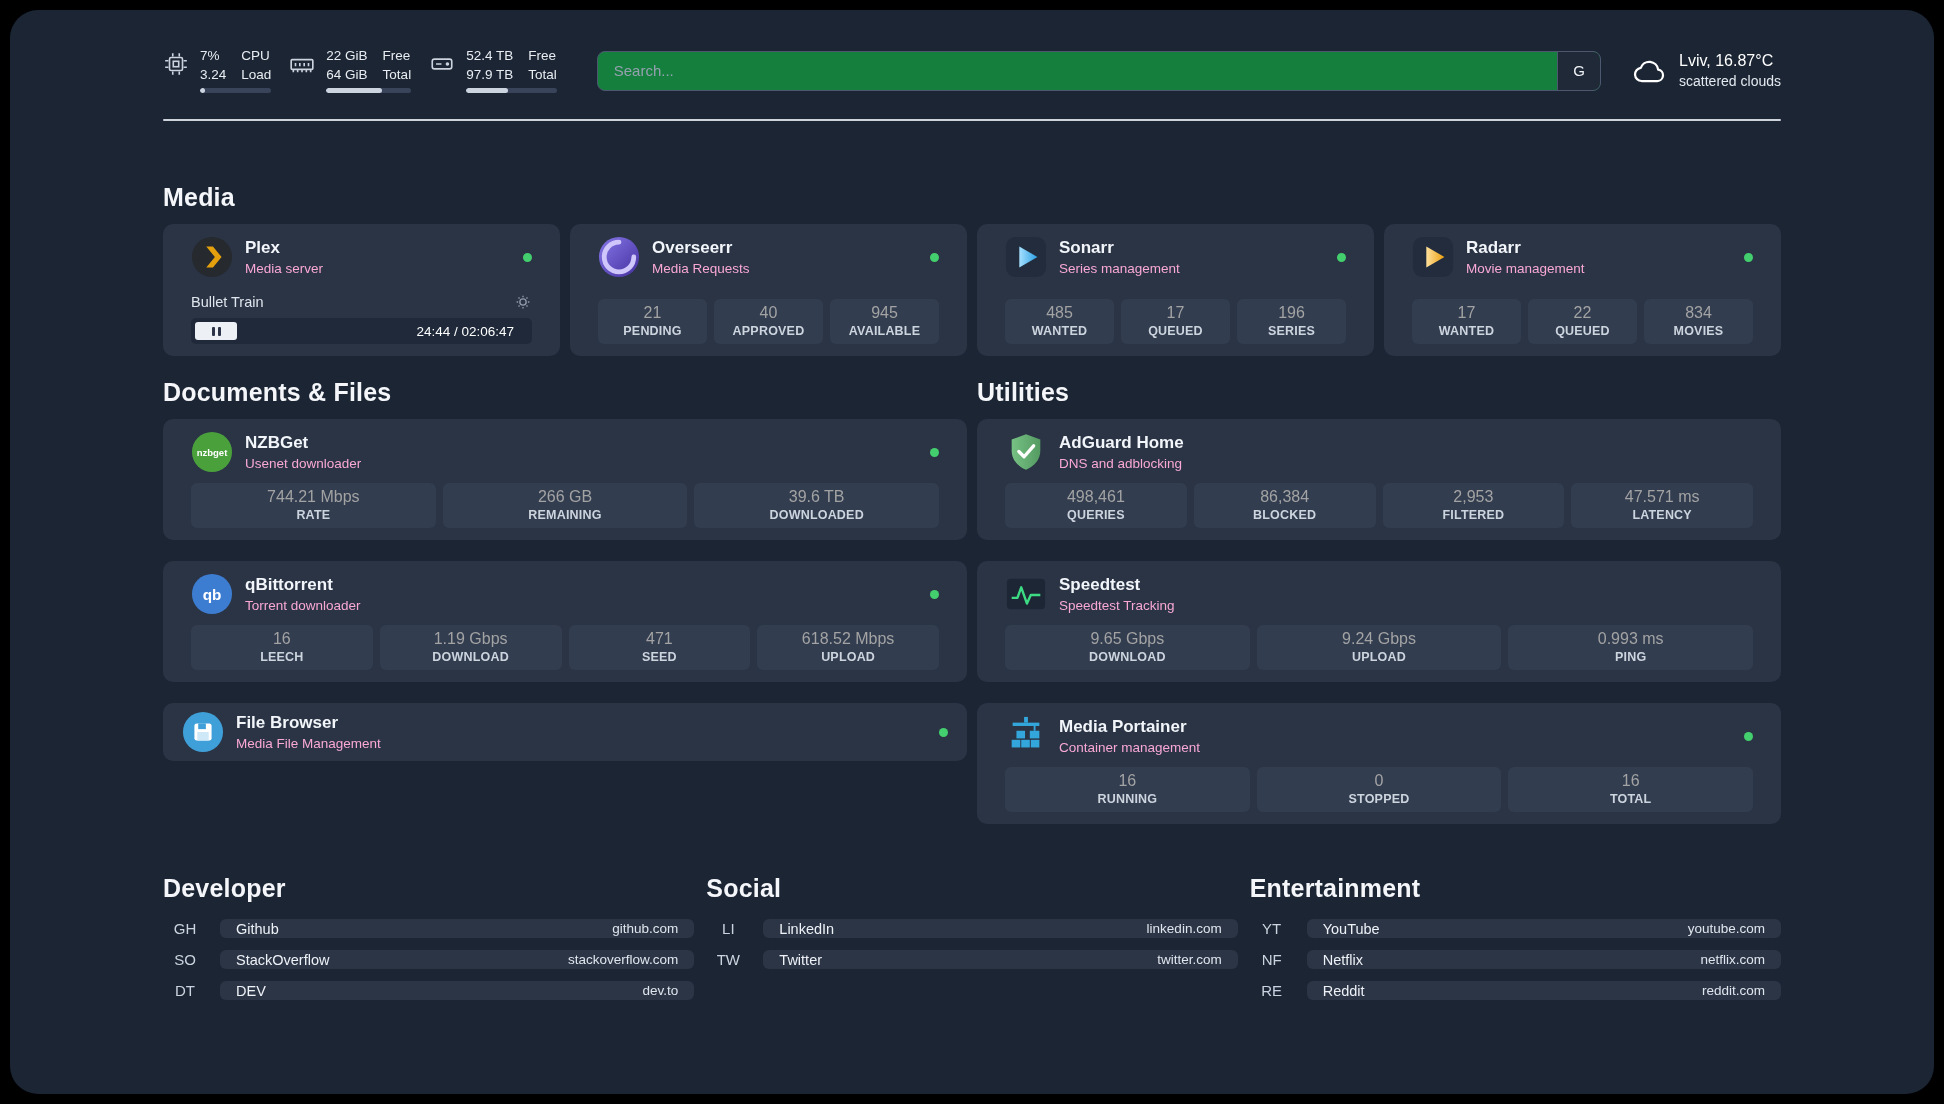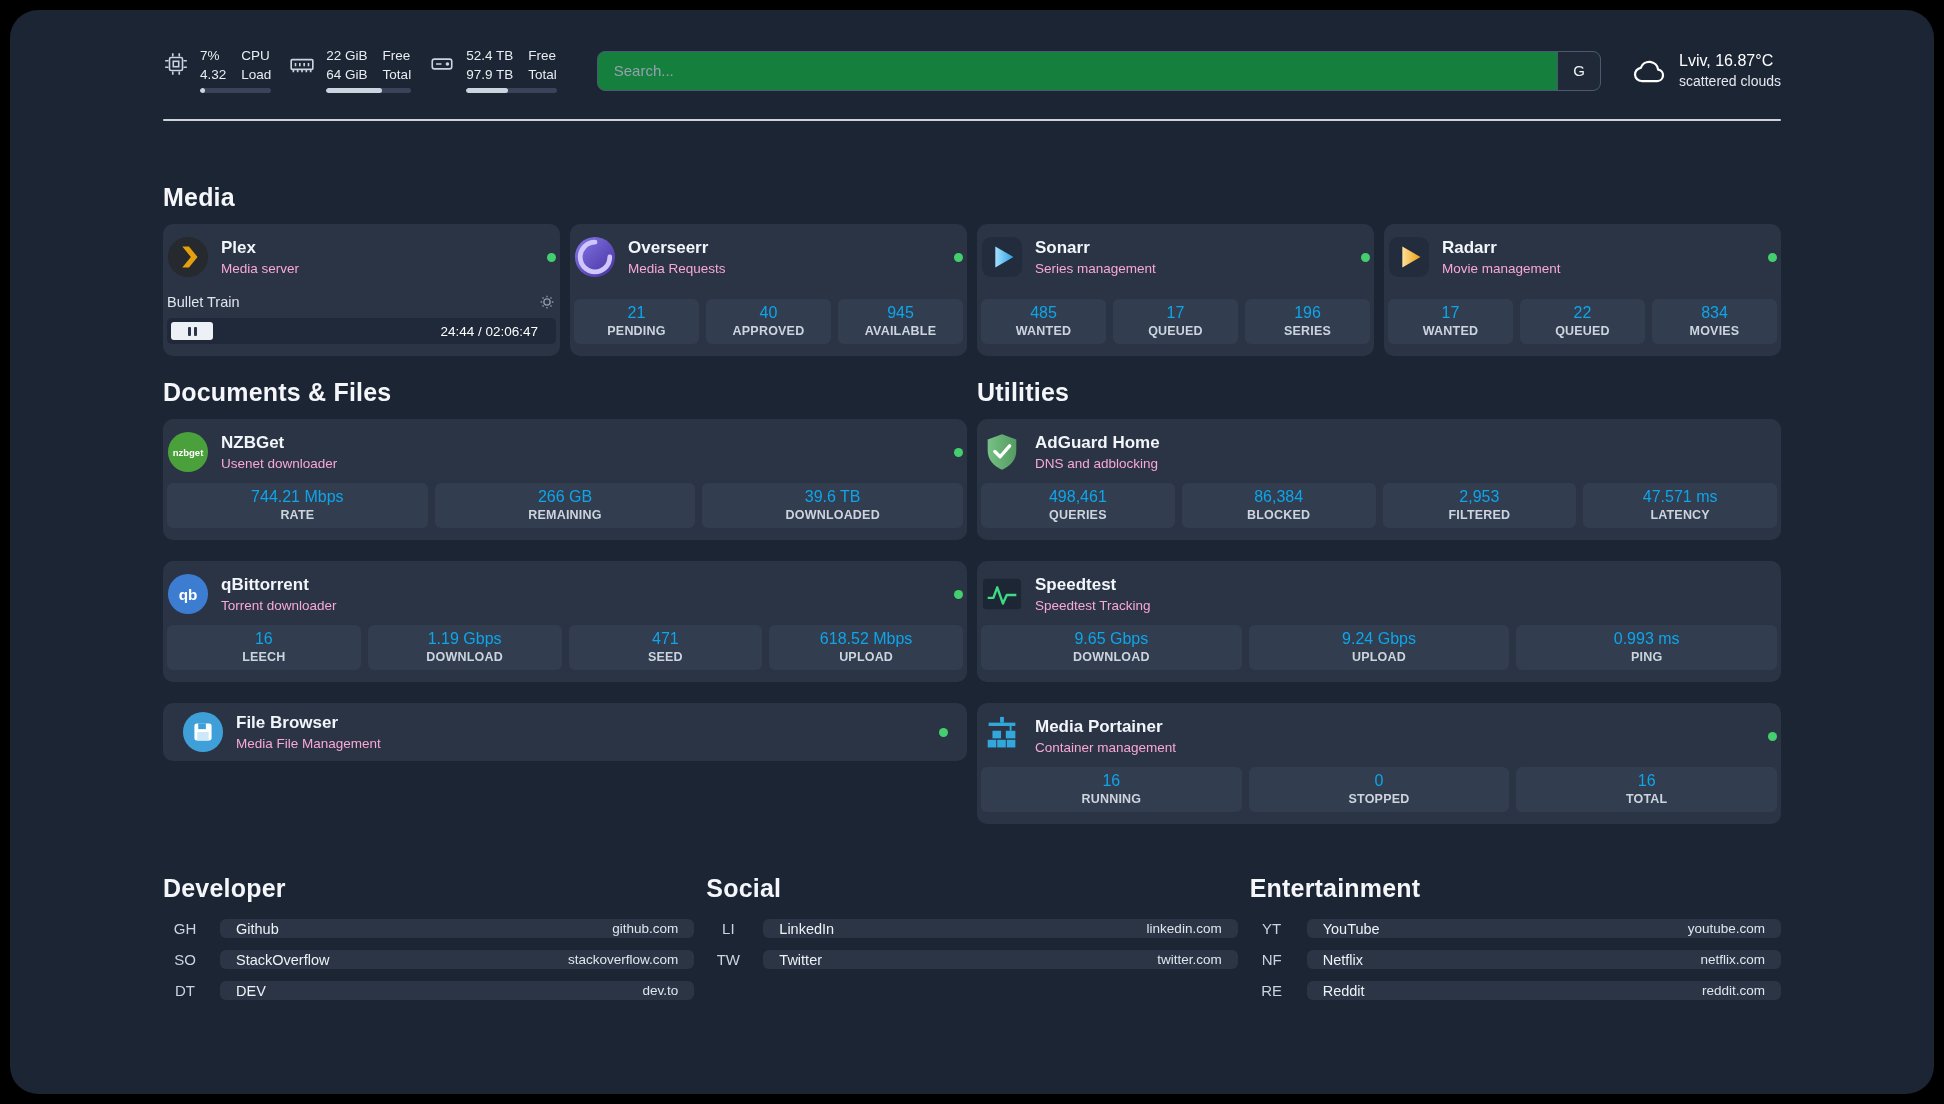--- a/index.html
+++ b/index.html
@@ -38,34 +38,34 @@
 
   .divider{height:2px;background:#dde2e9;opacity:.92;margin-top:26px;border-radius:1px;}
 
   
   .section-title{font-size:25px;font-weight:600;color:#f4f6f9;margin:0 0 12px;letter-spacing:.2px;}
   .media-section{margin-top:62px;}
 
   .cards-row{display:flex;gap:10px;}
   .cards-row > .card{flex:1;height:132px;}
 
-  .card{background:#2a3445;border-radius:10px;padding:12px 4px;box-sizing:border-box;
+  .card{background:#2a3445;border-radius:10px;padding:12px 28px;box-sizing:border-box;
     display:flex;flex-direction:column;min-width:0;}
   .card-head{display:flex;align-items:center;gap:12px;}
   .appicon{width:42px;height:42px;flex:0 0 42px;}
   .appicon svg{width:42px;height:42px;display:block;}
   .appmeta{flex:1;min-width:0;}
   .appname{font-size:17px;font-weight:600;color:#f2f5f9;line-height:1.2;white-space:nowrap;}
   .appsub{font-size:13.5px;color:#f9a8d4;margin-top:2px;white-space:nowrap;}
   .dot{width:9px;height:9px;border-radius:50%;background:#44cf6e;margin-left:auto;flex:0 0 9px;}
 
   .tiles{display:flex;gap:7px;margin-top:10px;}
   .cards-row .tiles{margin-top:auto;}
   .tile{flex:1;background:#323d50;border-radius:6px;text-align:center;padding:5px 4px 6px;min-width:0;}
-  .tval{font-size:16px;color:#0ea5e9;white-space:nowrap;}
+  .tval{font-size:16px;color:#a3a3a3;white-space:nowrap;}
   .tlab{font-size:12.5px;font-weight:700;color:#ccd4de;margin-top:2px;letter-spacing:.2px;white-space:nowrap;}
 
   
   .plex-now{display:flex;align-items:center;justify-content:space-between;margin-top:auto;
     color:#dfe5ec;font-size:14.5px;}
   .gear{display:flex;opacity:.9;cursor:pointer;}
   .plex-bar{margin-top:7px;height:26px;background:#1f2939;border-radius:5px;position:relative;
     display:flex;align-items:center;padding:0 4px;box-sizing:border-box;}
   .pause-pill{width:42px;height:18px;background:#edf0f5;border-radius:3px;display:flex;
     align-items:center;justify-content:center;gap:3px;}
@@ -104,21 +104,21 @@
           <svg viewBox="0 0 24 24" width="26" height="26" fill="none" stroke="currentColor" stroke-width="1.5">
               <rect x="6" y="6" width="12" height="12" rx="1.5"></rect>
               <rect x="9.5" y="9.5" width="5" height="5"></rect>
               <path d="M9 2v3M15 2v3M9 19v3M15 19v3M2 9h3M2 15h3M19 9h3M19 15h3"></path>
             </svg>
         </span>
         <div class="mbody">
           <div class="mrow">
             <div class="mcol">
               <span>7%</span>
-              <span>4.32</span>
+              <span>3.24</span>
             </div>
             <div class="mcol">
               <span>CPU</span>
               <span>Load</span>
             </div>
           </div>
           <div class="mbar">
               <div class="mfill" style="width: 7%;"></div>
             </div>
         </div>

